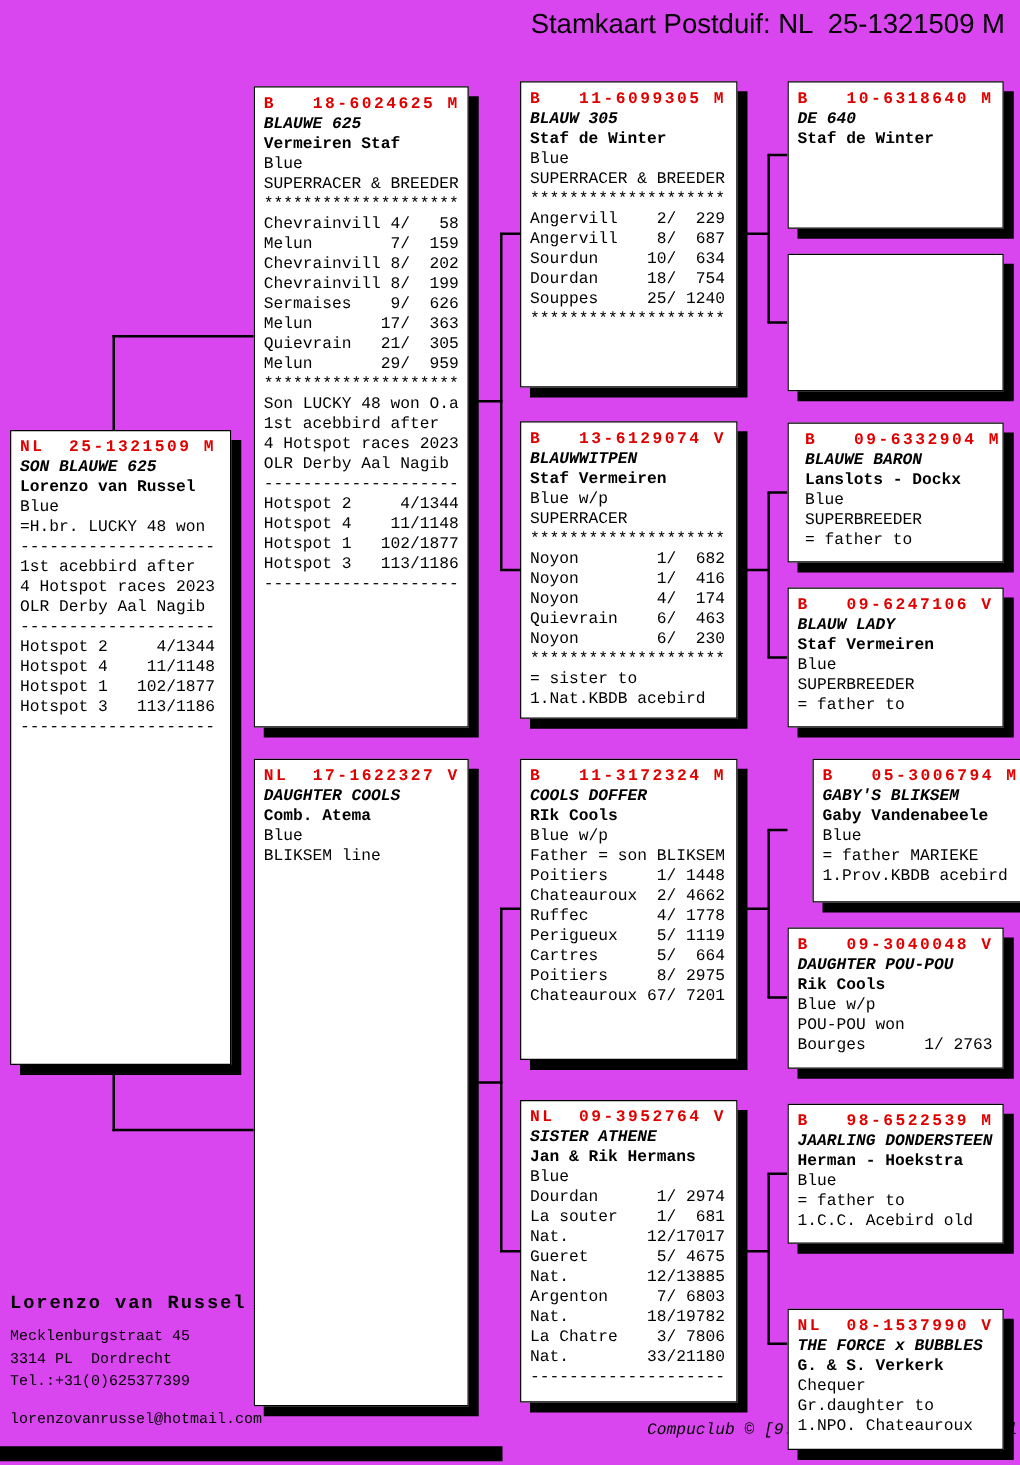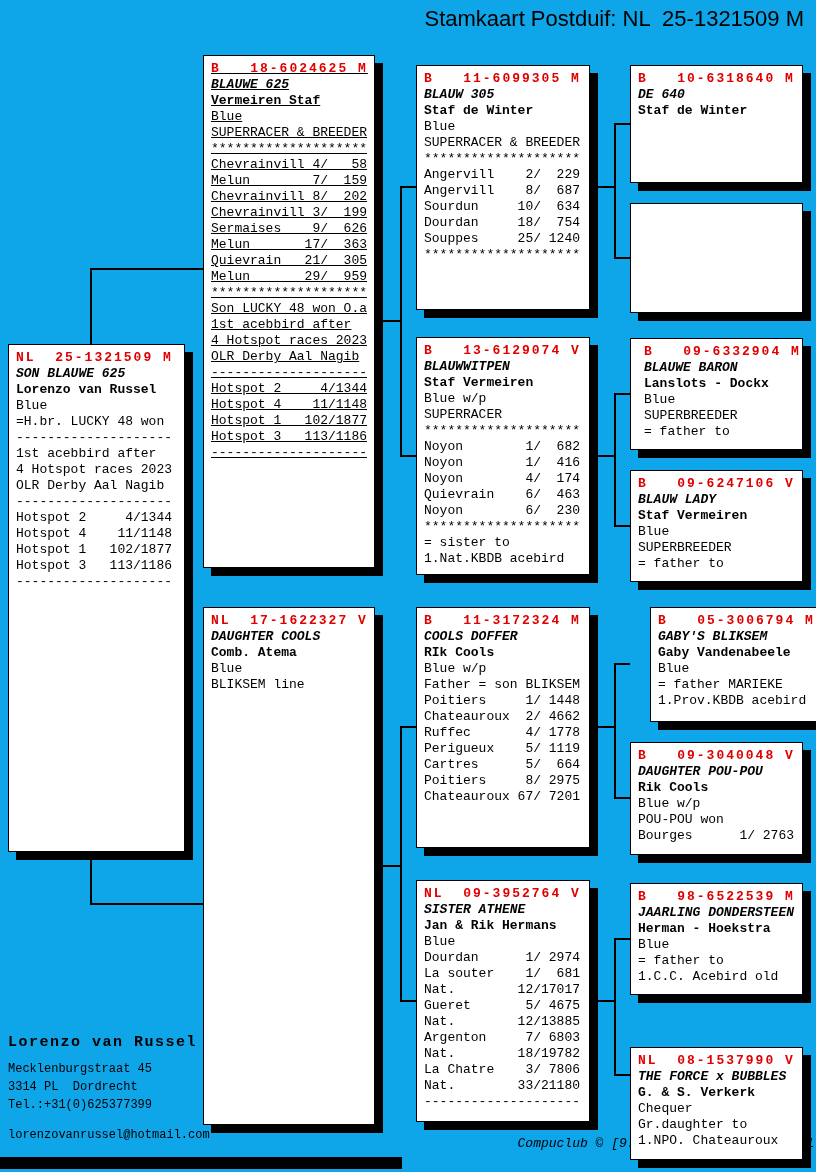--- a/index.html
+++ b/index.html
@@ -1,16 +1,16 @@
 <!DOCTYPE html>
 <html style="--ring-color: #e00000;"><head>
 <meta charset="utf-8">
 <style>
   html,body{margin:0;padding:0;background:#fff;}
-  .page{position:relative;width:816px;height:1172px;background:#0ea5e9;overflow:hidden;
+  .page{position:relative;width:816px;height:1172px;background:#d946ef;overflow:hidden;
         font-family:"Liberation Mono","DejaVu Sans Mono",monospace;}
   .title{position:absolute;top:6px;right:12px;
          font-family:"Liberation Sans","DejaVu Sans",sans-serif;
          font-size:22px;color:#000;white-space:pre;}
   .pbox{position:absolute;background:#fff;border:1px solid #000;
         box-shadow:8px 8px 0 #000;box-sizing:border-box;
         padding:5px 0 0 7px;z-index:2;font-size:13px;line-height:16px;}
   .ring{color:var(--ring-color,#e00000);font-weight:bold;letter-spacing:2px;white-space:pre;}
   .bname{font-style:italic;font-weight:bold;white-space:pre;}
   .fancier{font-weight:bold;white-space:pre;}
@@ -77,31 +77,31 @@
       <div class="bline">4 Hotspot races 2023</div>
       <div class="bline">OLR Derby Aal Nagib</div>
       <div class="bline">--------------------</div>
       <div class="bline">Hotspot 2     4/1344</div>
       <div class="bline">Hotspot 4    11/1148</div>
       <div class="bline">Hotspot 1   102/1877</div>
       <div class="bline">Hotspot 3   113/1186</div>
       <div class="bline">--------------------</div>
     </div>
 
-  <div class="pbox" style="left:203px;top:55px;width:172px;height:513px;text-decoration:underline;">
+  <div class="pbox" style="left:203px;top:69px;width:172px;height:513px;">
       <div class="ring">B   18-6024625 M</div>
       <div class="bname">BLAUWE 625</div>
       <div class="fancier">Vermeiren Staf</div>
       <div class="bline">Blue</div>
       <div class="bline">SUPERRACER &amp; BREEDER</div>
       <div class="bline">********************</div>
       <div class="bline">Chevrainvill 4/   58</div>
       <div class="bline">Melun        7/  159</div>
       <div class="bline">Chevrainvill 8/  202</div>
-      <div class="bline">Chevrainvill 3/  199</div>
+      <div class="bline">Chevrainvill 8/  199</div>
       <div class="bline">Sermaises    9/  626</div>
       <div class="bline">Melun       17/  363</div>
       <div class="bline">Quievrain   21/  305</div>
       <div class="bline">Melun       29/  959</div>
       <div class="bline">********************</div>
       <div class="bline">Son LUCKY 48 won O.a</div>
       <div class="bline">1st acebbird after</div>
       <div class="bline">4 Hotspot races 2023</div>
       <div class="bline">OLR Derby Aal Nagib</div>
       <div class="bline">--------------------</div>

